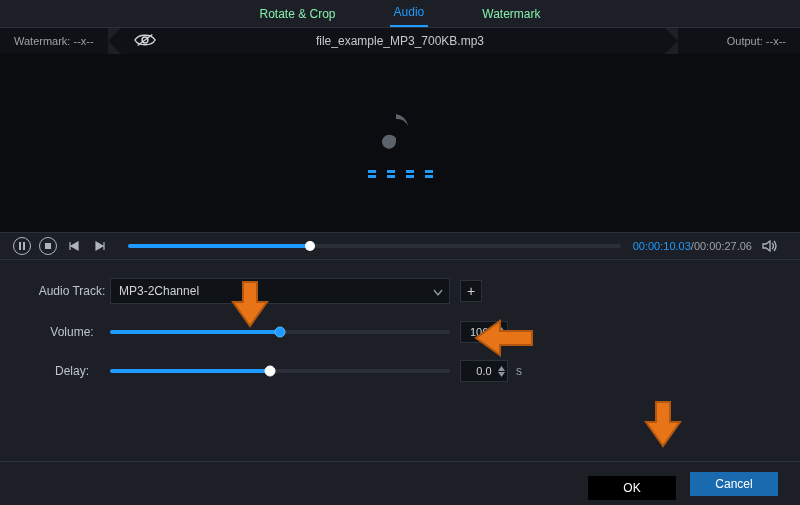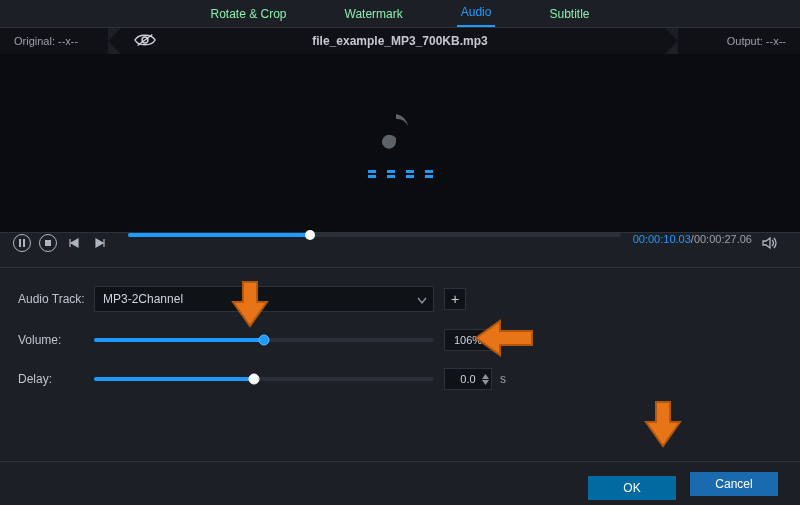--- a/index.html
+++ b/index.html
@@ -3,77 +3,76 @@
 <meta charset="utf-8">
 <style>
   * { box-sizing: border-box; margin: 0; padding: 0; font-family: Arial, sans-serif; }
   body { width: 800px; height: 505px; background: #1c2026; color: #bfc4cd; font-size: 12px; overflow: hidden; position: relative; }
   .tabs { display: flex; height: 28px; background: #1c2026; border-bottom: 1px solid #2c323c; gap: 50px; padding: 0 20px; justify-content: center; align-items: flex-end; }
   .tab { padding: 6px 4px; color: #86efac; cursor: pointer; font-size: 12px; }
   .tab.active { color: #1f9bff; border-bottom: 2px solid #1f9bff; }
   .filebar { position: relative; height: 26px; background: #101116; display: flex; align-items: center; }
   .orig { position: absolute; left: 14px; font-size: 11px; color: #9ba0aa; }
   .eye-wrap { position: absolute; left: 134px; top: 4px; }
-  .fname { width: 100%; text-align: center; font-size: 12px; color: #c6c9d0; font-weight: bold; }
+  .fname { width: 100%; text-align: center; font-size: 12px; color: #c6c9d0; }
   .out { position: absolute; right: 14px; font-size: 11px; color: #9ba0aa; }
   .cutleft { position: absolute; left: 108px; top: 0; width: 0; height: 0; border-top: 13px solid #1c2026; border-right: 13px solid transparent; }
   .cutleft2 { position: absolute; left: 108px; bottom: 0; width: 0; height: 0; border-bottom: 13px solid #1c2026; border-right: 13px solid transparent; }
   .cutright { position: absolute; right: 122px; top: 0; width: 0; height: 0; border-top: 13px solid #1c2026; border-left: 13px solid transparent; }
   .cutright2 { position: absolute; right: 122px; bottom: 0; width: 0; height: 0; border-bottom: 13px solid #1c2026; border-left: 13px solid transparent; }
   .preview { height: 178px; background: #0b0c10; display: flex; flex-direction: column; align-items: center; justify-content: center; }
   .eq { display: flex; gap: 11px; margin-top: 18px; }
   .eq span { width: 8px; height: 3px; background: #1f9bff; position: relative; }
   .eq span::before { content:""; position:absolute; left:0; top:-5px; width:8px; height:3px; background:#1f9bff; }
-  .transport { height: 36px; background: #1c2026; display: flex; padding: 0 14px 0 12px; border-top: 1px solid #2c323c; border-bottom: 1px solid #2c323c; }
+  .transport { height: 28px; background: #1c2026; display: flex; align-items: center; padding: 0 14px 0 12px; border-top: 1px solid #2c323c; border-bottom: 1px solid #2c323c; }
   .tbtn { width: 20px; height: 20px; display:inline-flex; align-items:center; justify-content:center; margin-right: 6px; color:#aeb5bf; cursor:pointer; }
   .circle { border: 1.5px solid #aeb5bf; border-radius: 50%; width: 18px; height: 18px; display:flex; align-items:center; justify-content:center; }
   .seek { flex: 1; height: 4px; background: #2a2f38; margin: 0 12px; position: relative; border-radius: 2px; }
   .seek .fill { position: absolute; left: 0; top: 0; height: 100%; width: 37%; background: #1f9bff; border-radius: 2px; }
   .seek .thumb { position: absolute; top: 50%; left: 37%; transform: translate(-50%,-50%); width: 10px; height: 10px; border-radius: 50%; background: #fff; }
   .tc { font-size: 11px; }
   .tc .cur { color: #1f9bff; }
   .tc .tot { color: #9ba0aa; }
   .sndicon { margin-left: 8px; }
-  .controls { padding: 18px 18px 8px 18px; }
+  .controls { padding: 18px 18px 8px 34px; text-align: center; }
   .row { display: flex; align-items: center; margin-bottom: 17px; }
   .row .label { width: 76px; font-size: 12px; color: #bfc4cd; }
   .select { flex: 0 0 340px; height: 26px; background: #0f1216; border:1px solid #2c323c; display:flex; align-items:center; padding:0 8px; color:#cfd3db; font-size:12px; position:relative; cursor:pointer; }
   .select .chev { position:absolute; right:6px; top:7px; }
   .plus { width:22px; height:22px; background:#0f1216; margin-left:10px; display:flex; align-items:center; justify-content:center; color:#cfd3db; cursor:pointer; border:1px solid #2c323c; font-size: 14px; }
   .slider { flex: 0 0 340px; height: 4px; background:#2a2f38; position:relative; border-radius:2px; cursor:pointer; }
   .slider .fill { position:absolute; left:0; top:0; height:100%; background:#1f9bff; border-radius:2px 0 0 2px; }
   .slider .thumb { position:absolute; top:50%; transform:translate(-50%,-50%); width:11px; height:11px; border-radius:50%; background:#1f9bff; border: 1px solid #5bbaff; }
   .spin { width:48px; height:22px; background:#0f1216; border:1px solid #2c323c; margin-left:10px; display:flex; align-items:center; justify-content:center; font-size:11px; color:#cfd3db; position:relative; }
   .spin .arrows { position:absolute; right:2px; display:flex; flex-direction:column; gap:1px; }
   .unit { margin-left:8px; color:#9ba0aa; font-size:12px; }
   .reset { display:inline-block; padding: 5px 18px; background:#0f1216; border:1px solid #2c323c; color:#cfd3db; font-size:12px; cursor:pointer; margin-top: 4px; }
   .footer { position:absolute; bottom:0; left:0; right:0; height:44px; border-top:1px solid #2c323c; display:flex; align-items:center; justify-content:flex-end; padding-right:22px; gap:14px; background:#1c2026; }
   .btn { width: 88px; height: 24px; display:flex; align-items:center; justify-content:center; font-size:12px; cursor:pointer; color:#fff; }
-  .ok { background:#0369a1;margin-top:8px; }
+  .ok { background:#000000;margin-top:8px; }
   .cancel { background:#1a6ab0; }
   
   .arrow { position:absolute; pointer-events:none; }
   .arrow svg { display:block; }
 </style>
 </head>
 <body>
 
 <div class="tabs">
   <div class="tab">Rotate &amp; Crop</div>
+  <div class="tab active">Audio</div>
   <div class="tab">Watermark</div>
-  <div class="tab active">Audio</div>
-  <div class="tab">Subtitle</div>
 </div>
 
 <div class="filebar">
   <div class="cutleft"></div>
     <div class="cutleft2"></div>
   <div class="cutright"></div>
     <div class="cutright2"></div>
-  <span class="orig">Original: --x--</span>
+  <span class="orig">Watermark: --x--</span>
   <span class="eye-wrap">
     <svg width="22" height="16" viewBox="0 0 24 16">
         <path d="M1 8 C5 1 19 1 23 8 C19 15 5 15 1 8 Z" fill="none" stroke="#cfd3db" stroke-width="1.6"></path>
         <circle cx="12" cy="8" r="3.2" fill="none" stroke="#cfd3db" stroke-width="1.6"></circle>
         <line x1="4" y1="14" x2="20" y2="2" stroke="#cfd3db" stroke-width="1.6"></line>
       </svg>
   </span>
   <span class="fname">file_example_MP3_700KB.mp3</span>
   <span class="out">Output: --x--</span>
 </div>

